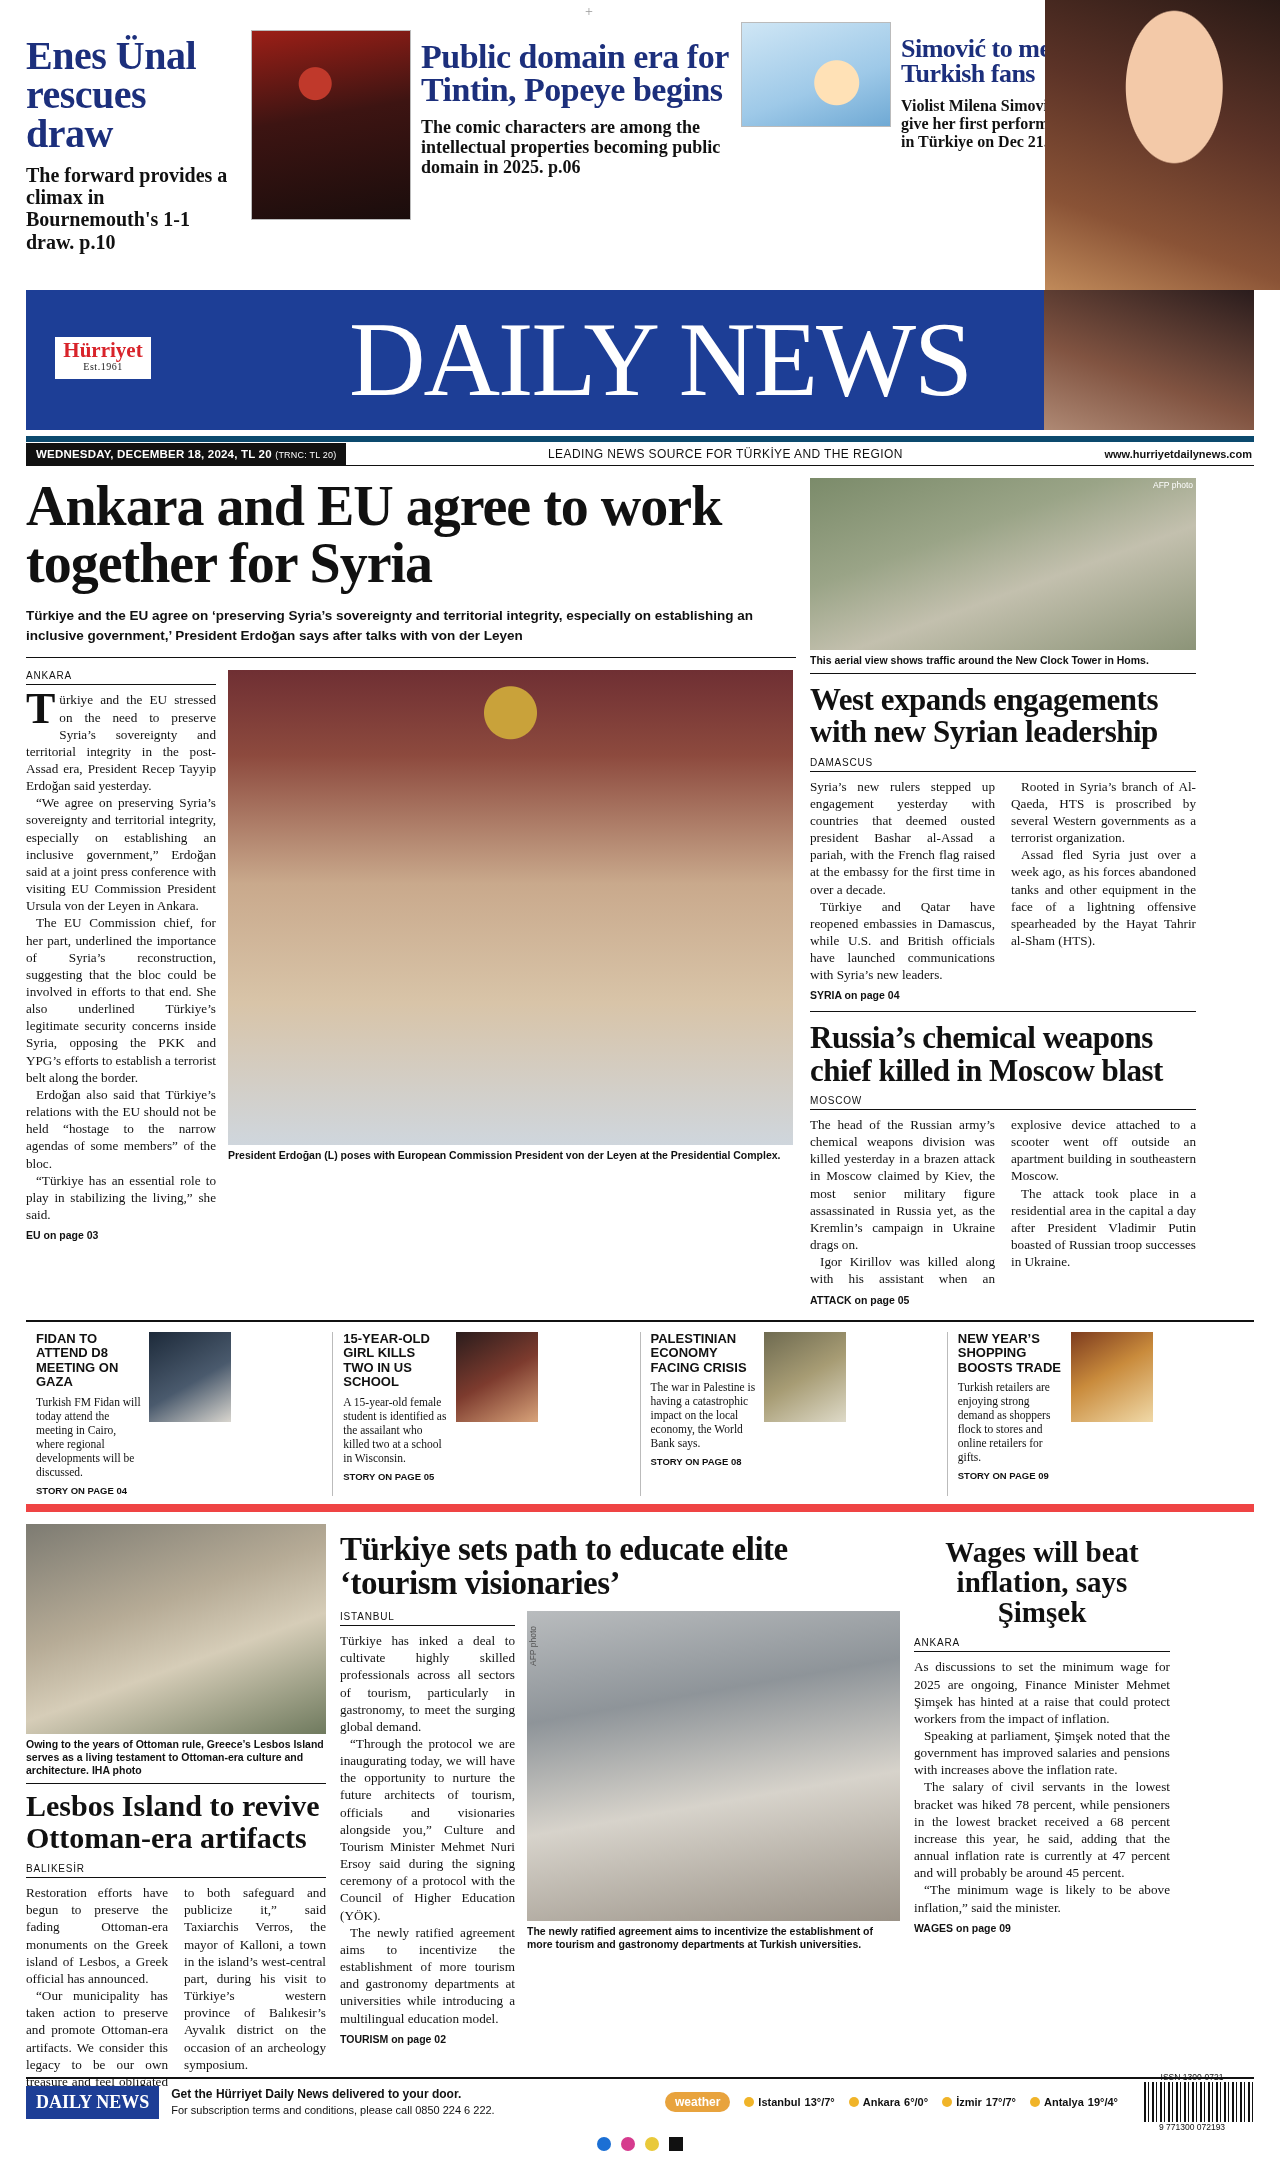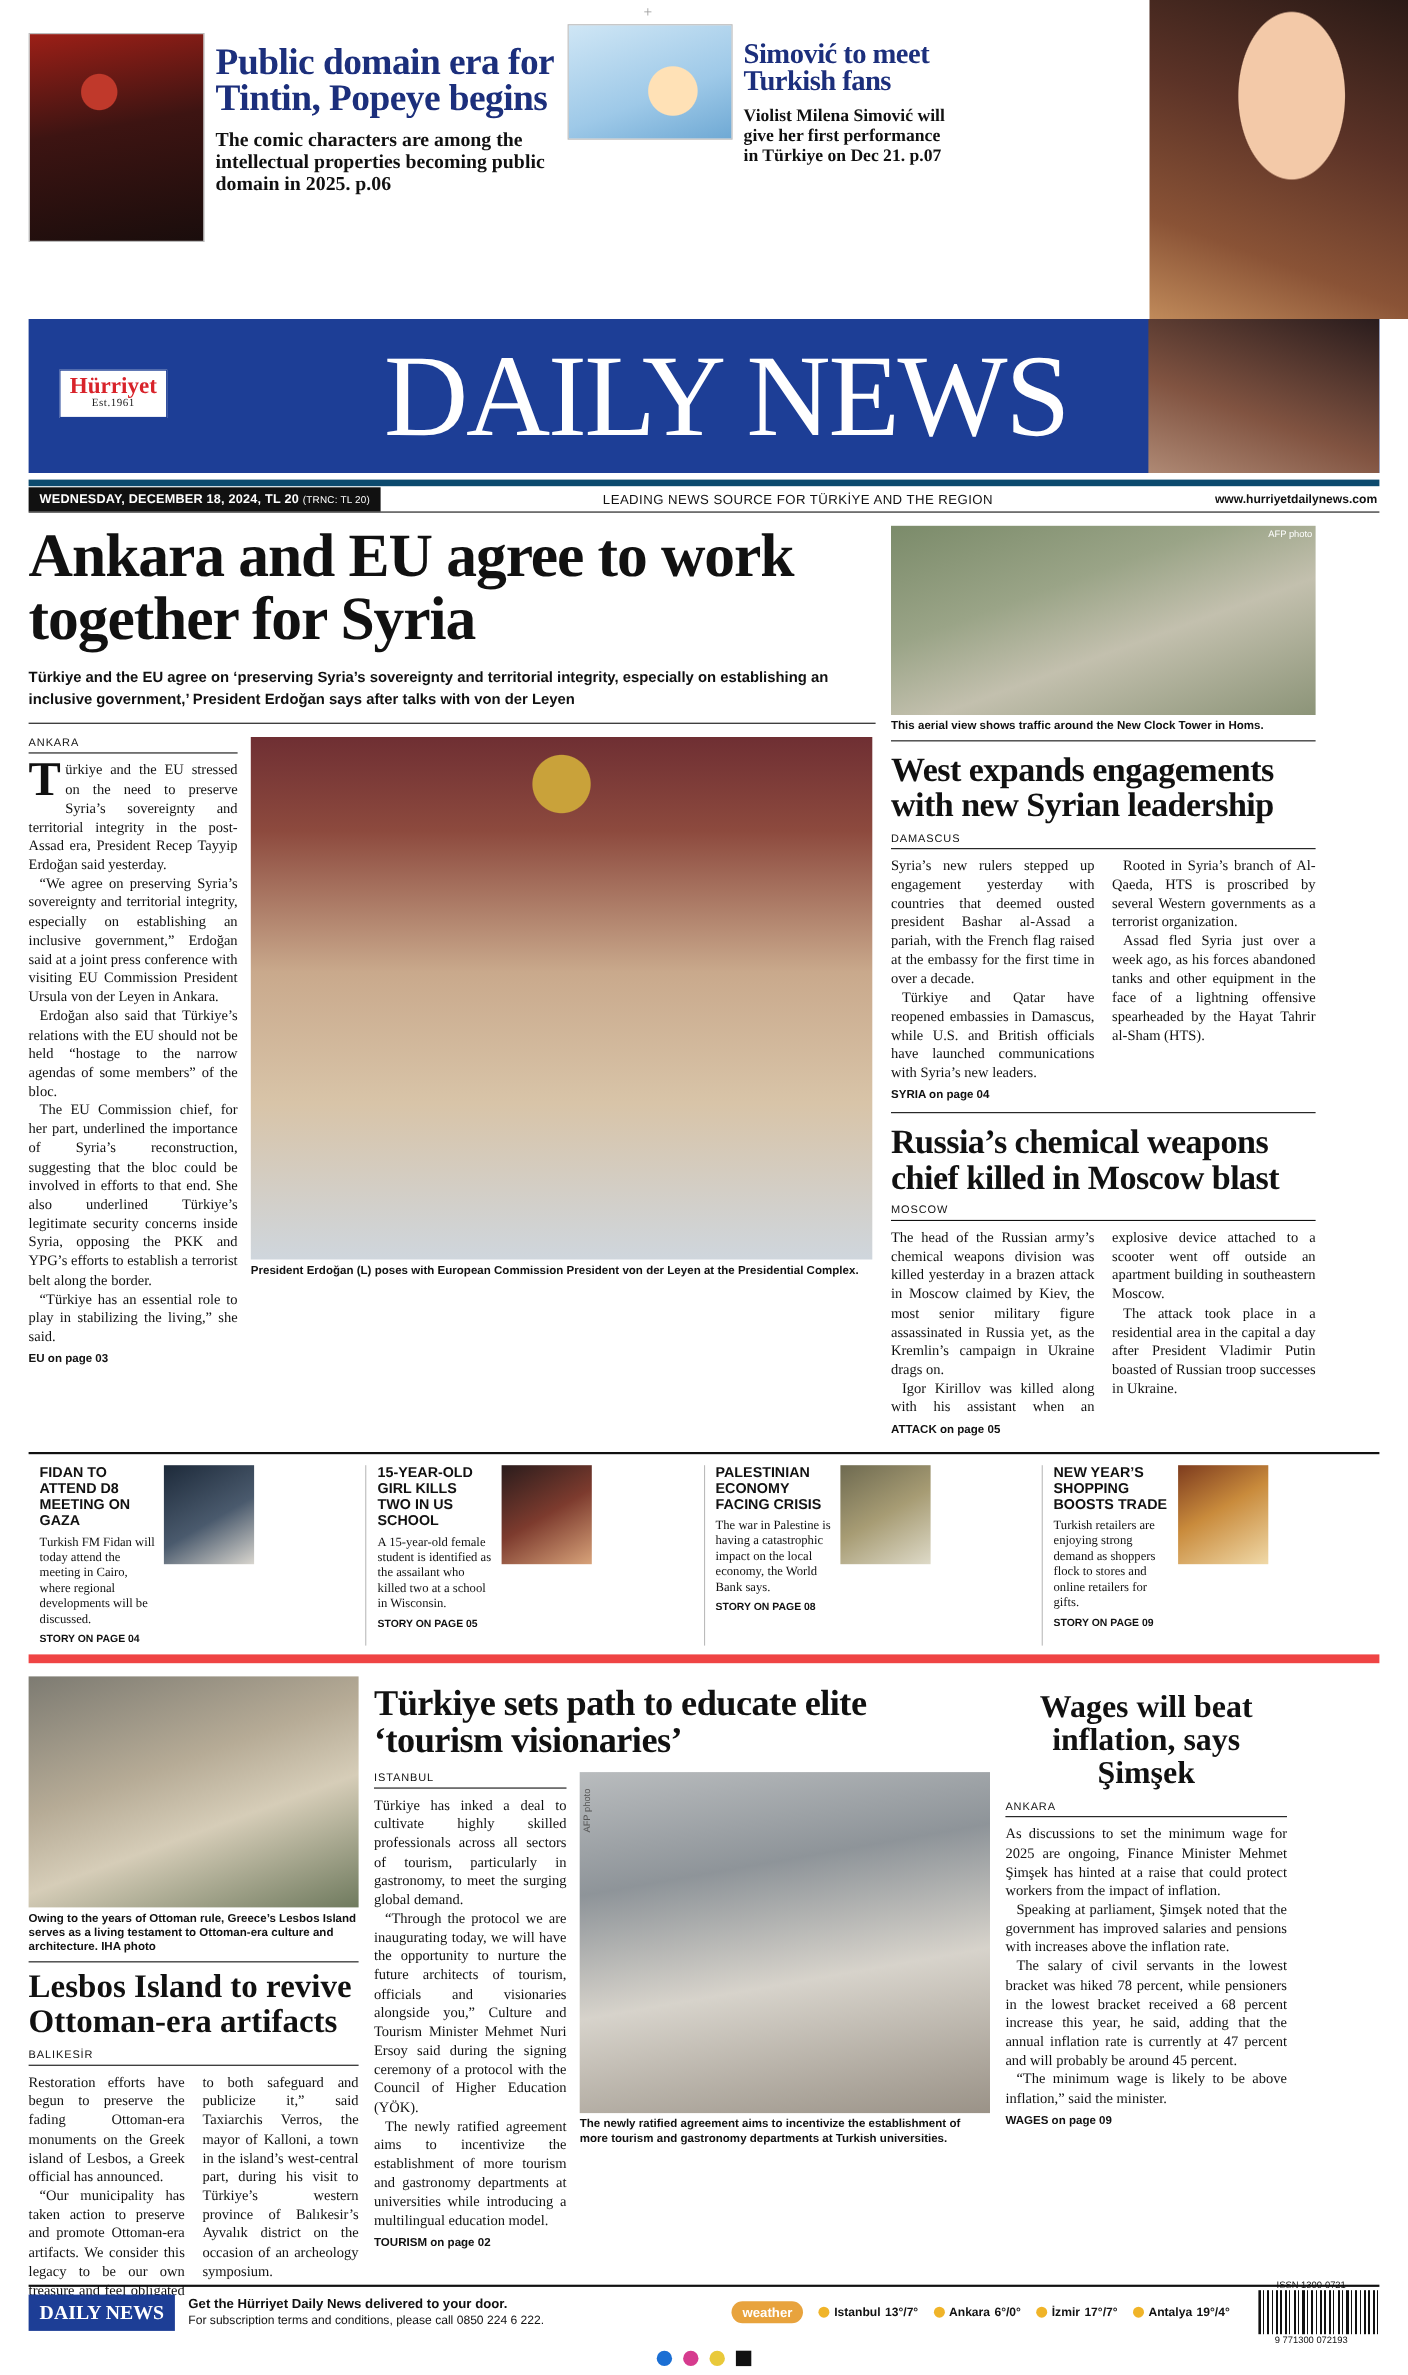--- a/index.html
+++ b/index.html
@@ -177,20 +177,27 @@
   .regmarks span { width:14px; height:14px; border-radius:50%; display:inline-block; }
 </style>
 </head>
 <body>
 
 <div class="page">
 
   <div class="skybox">
     <div class="crossmark">+</div>
 
+    <div class="sky-col sky1">
+      <div class="sky-head-blue">Enes Ünal rescues draw</div>
+      <div class="sky-sub">
+        <span>The forward provides a climax in Bournemouth's 1-1 draw.</span>
+        <span class="pg">p.10</span>
+      </div>
+    </div>
 
     <div class="sky-img footballer"></div>
 
     <div class="sky-col sky2">
       <div class="sky-head-blue" style="font-size:34px;">Public domain era for Tintin, Popeye begins</div>
       <div class="sky-sub" style="font-size:18px;">
         <span>The comic characters are among the intellectual properties becoming public domain in 2025.</span>
         <span class="pg">p.06</span>
       </div>
     </div>
@@ -231,22 +238,22 @@
     <div class="col-left">
       <h1 class="lead">Ankara and EU agree to work together for Syria</h1>
       <div class="lead-deck">Türkiye and the EU agree on ‘preserving Syria’s sovereignty and territorial integrity, especially on establishing an inclusive government,’ President Erdoğan says after talks with von der Leyen</div>
 
       <div class="lead-body">
         <div class="lead-text">
           <div class="dateline">ANKARA</div>
           <div class="bodytext">
             <p class="first dropcap">Türkiye and the EU stressed on the need to preserve Syria’s sovereignty and territorial integrity in the post-Assad era, President Recep Tayyip Erdoğan said yesterday.</p>
             <p>“We agree on preserving Syria’s sovereignty and territorial integrity, especially on establishing an inclusive government,” Erdoğan said at a joint press conference with visiting EU Commission President Ursula von der Leyen in Ankara.</p>
+            <p>The EU Commission chief, for her part, underlined the importance of Syria’s reconstruction, suggesting that the bloc could be involved in efforts to that end. She also underlined Türkiye’s legitimate security concerns inside Syria, opposing the PKK and YPG’s efforts to establish a terrorist belt along the border.</p>
             <p>Erdoğan also said that Türkiye’s relations with the EU should not be held “hostage to the narrow agendas of some members” of the bloc.</p>
-            <p>The EU Commission chief, for her part, underlined the importance of Syria’s reconstruction, suggesting that the bloc could be involved in efforts to that end. She also underlined Türkiye’s legitimate security concerns inside Syria, opposing the PKK and YPG’s efforts to establish a terrorist belt along the border.</p>
             <p>“Türkiye has an essential role to play in stabilizing the living,” she said.</p>
           </div>
           <div class="jump">EU on page 03</div>
         </div>
 
         <div class="lead-photo-wrap">
           <div class="lead-photo"></div>
           <div class="caption">President Erdoğan (L) poses with European Commission President von der Leyen at the Presidential Complex.</div>
         </div>
       </div>

